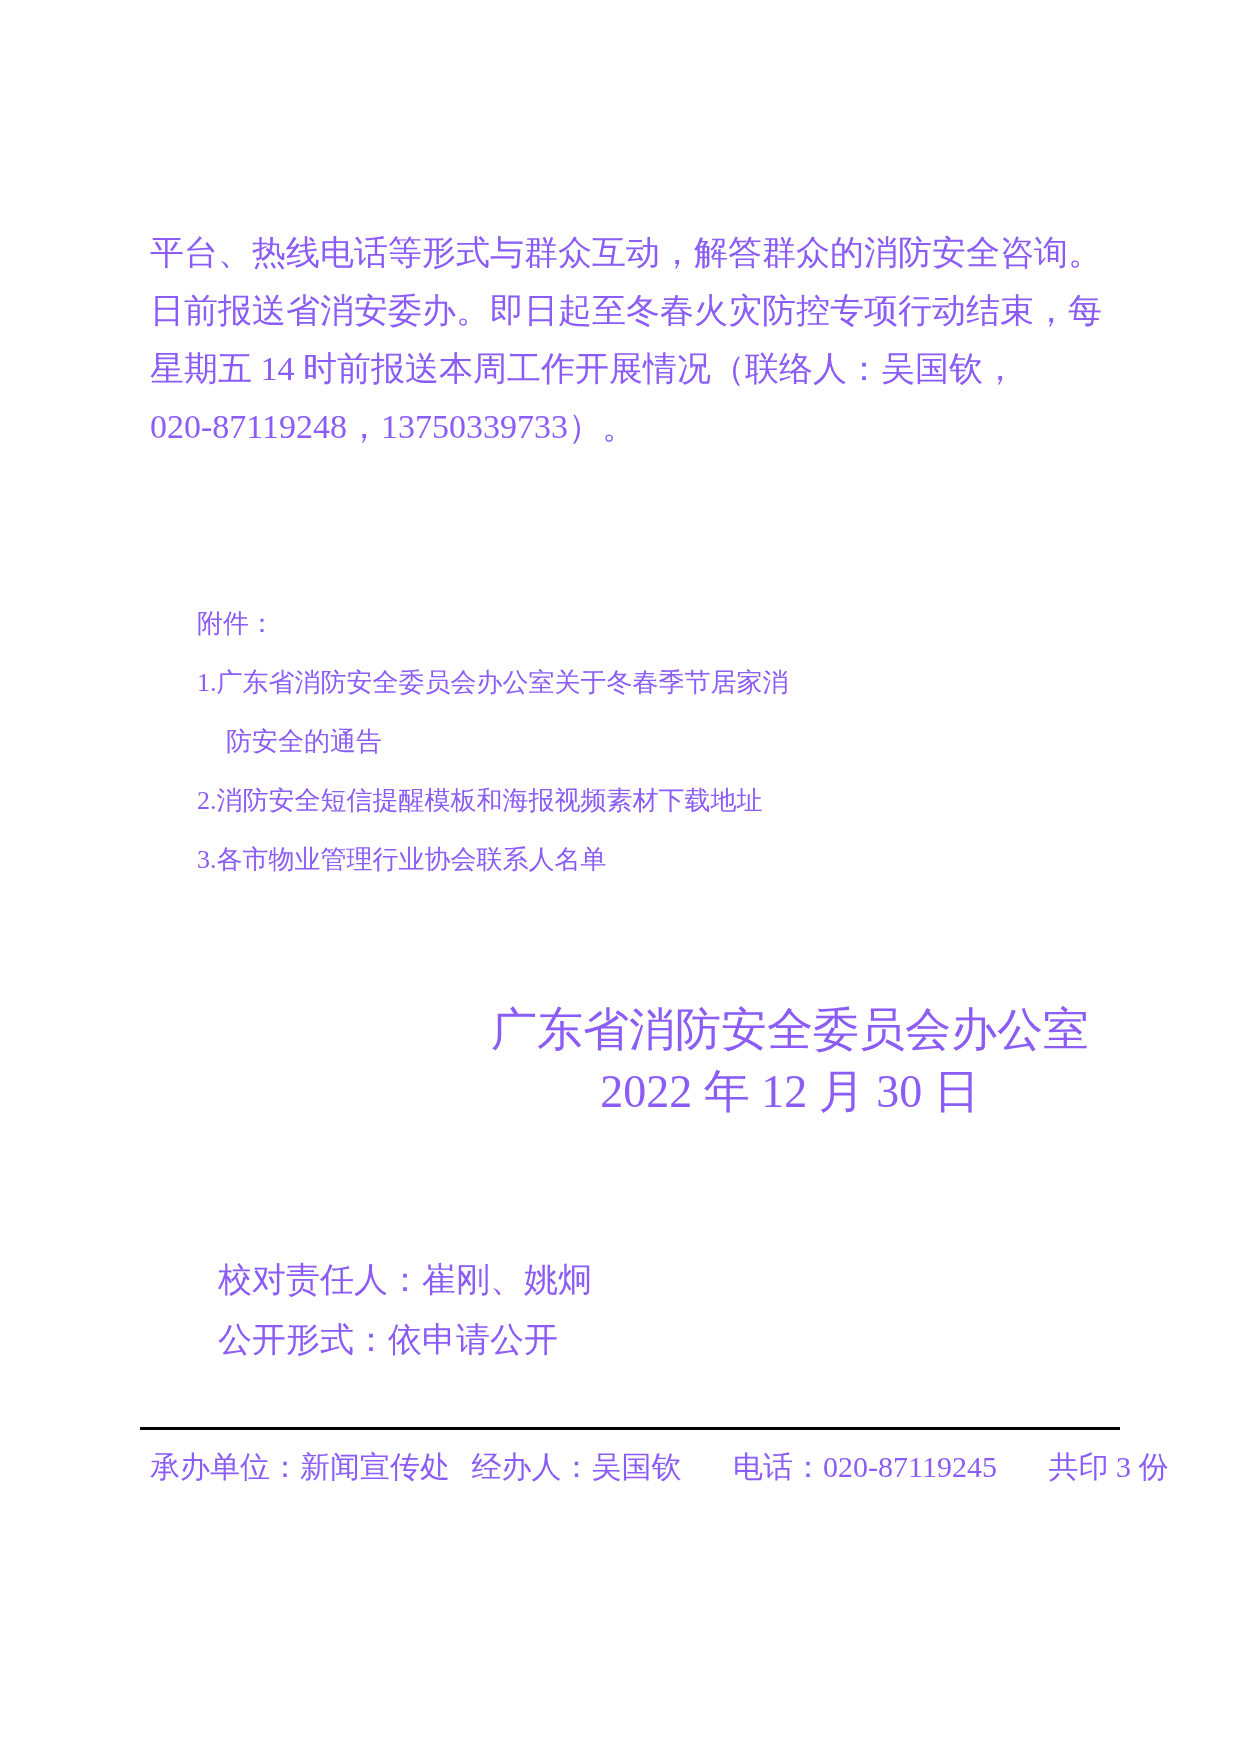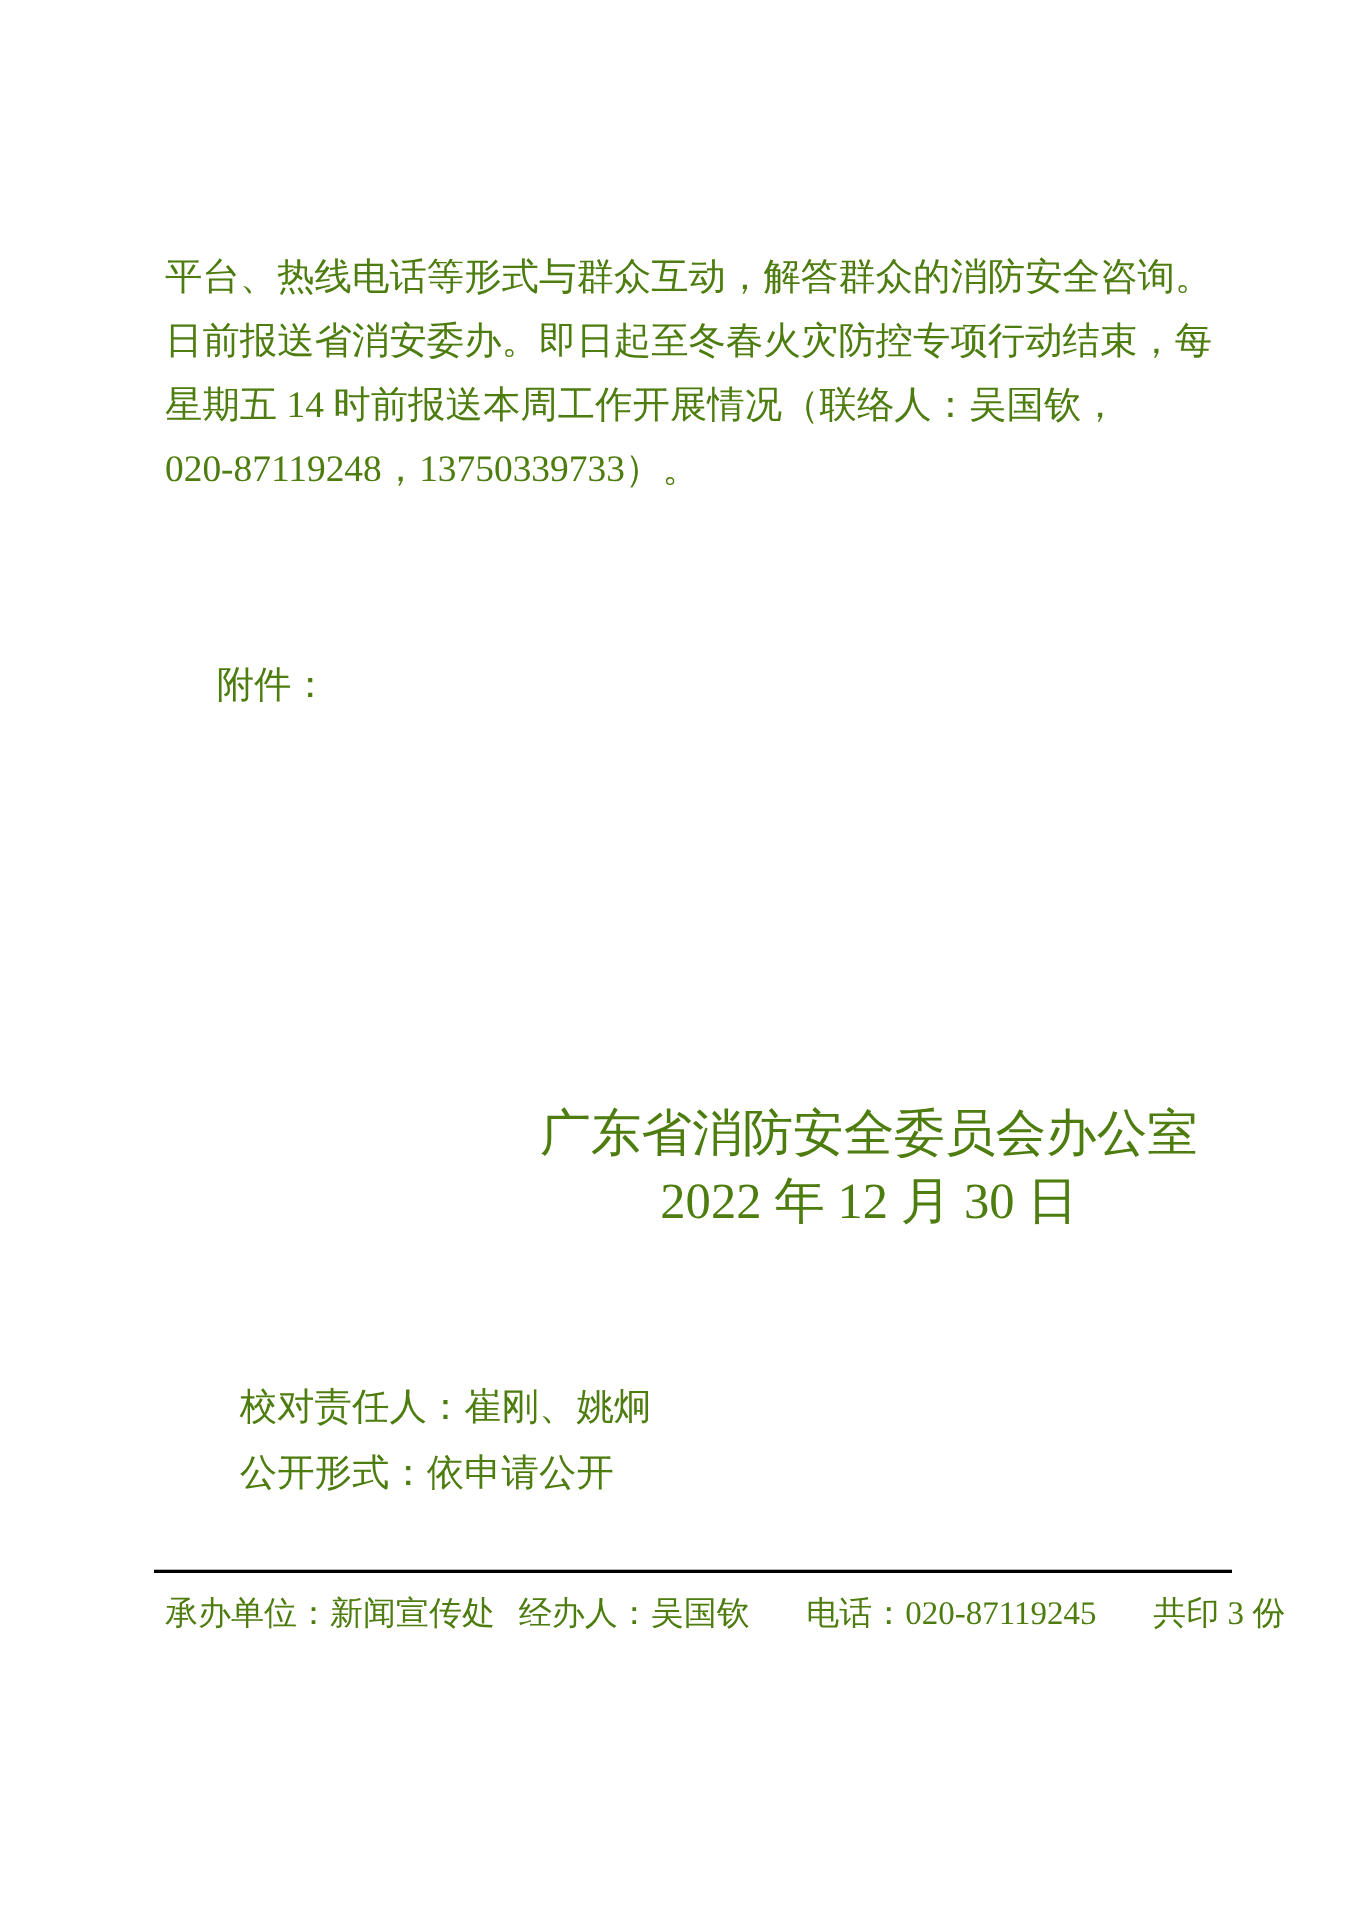--- a/index.html
+++ b/index.html
@@ -5,21 +5,21 @@
   html, body {
     margin: 0;
     padding: 0;
     background: #ffffff;
   }
   .page {
     position: relative;
     width: 1240px;
     height: 1754px;
     background: #ffffff;
-    color: #4d7c0f;
+    color: #8b5cf6;
     font-family: "Liberation Serif", serif;
     overflow: hidden;
   }
 
   
   .body-text {
     position: absolute;
     left: 150px;
     top: 224px;
     width: 960px;
@@ -29,21 +29,21 @@
   .body-line { white-space: nowrap; }
   .body-line.indent { text-indent: 68px; }
 
   
   .attachment {
     position: absolute;
     left: 197px;
     top: 594px;
     display: flex;
     align-items: flex-start;
-    font-size: 34px;
+    font-size: 26px;
     line-height: 59px;
     flex-direction: column;
   }
   .att-label { white-space: nowrap; }
   .att-lines { }
   .att-line { white-space: nowrap; }
   .att-line.cont { padding-left: 29px; }
 
   
   .signature {
@@ -94,20 +94,26 @@
 
   <div class="body-text">
     <div class="body-line">平台、热线电话等形式与群众互动，解答群众的消防安全咨询。</div>
     <div class="body-line">日前报送省消安委办。即日起至冬春火灾防控专项行动结束，每</div>
     <div class="body-line">星期五 14 时前报送本周工作开展情况（联络人：吴国钦，</div>
     <div class="body-line">020-87119248，13750339733）。</div>
   </div>
 
   <div class="attachment">
     <div class="att-label">附件：</div>
+    <div class="att-lines">
+      <div class="att-line">1.广东省消防安全委员会办公室关于冬春季节居家消</div>
+      <div class="att-line cont">防安全的通告</div>
+      <div class="att-line">2.消防安全短信提醒模板和海报视频素材下载地址</div>
+      <div class="att-line">3.各市物业管理行业协会联系人名单</div>
+    </div>
   </div>
 
   <div class="signature">
     <div class="sig-line">广东省消防安全委员会办公室</div>
     <div class="sig-line">2022 年 12 月 30 日</div>
   </div>
 
   <div class="disclosure">
     <div>校对责任人：崔刚、姚炯</div>
     <div>公开形式：依申请公开</div>

